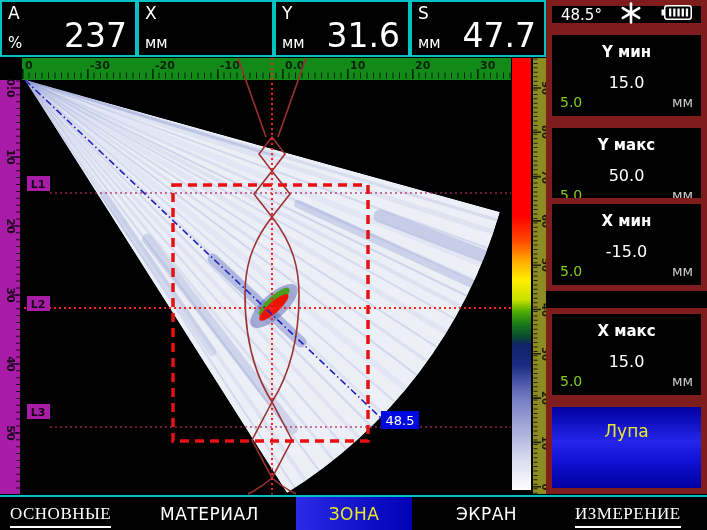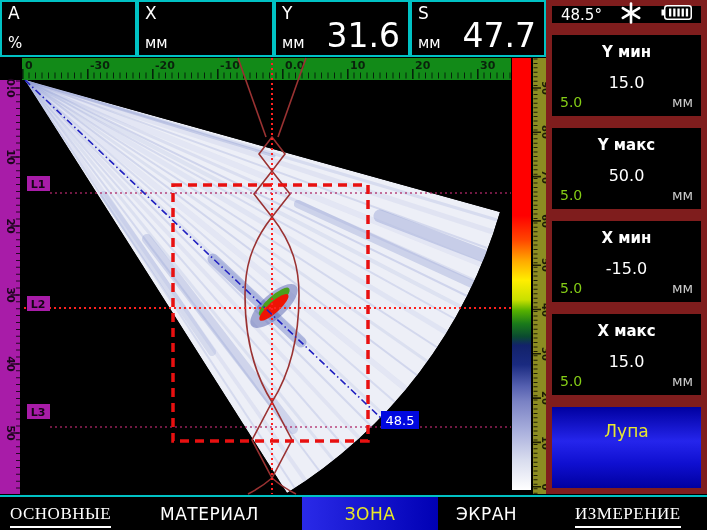--- a/index.html
+++ b/index.html
@@ -28,34 +28,35 @@
   .magcell .mtitle{position:absolute;top:14px;width:100%;text-align:center;
                    font-size:17px;color:#e8e830;}
   .magcell .mval{position:absolute;top:52px;width:100%;
                  font-size:17px;color:#e8e830;margin-top:48px;}
 
   
   .menubar{position:absolute;left:0;top:495px;width:707px;height:35px;background:#000;
            border-top:2px solid #00c2c4;box-sizing:border-box;}
   .menuitem{position:absolute;top:7px;font-size:17px;color:#fff;letter-spacing:.5px;}
   .menuitem.u{border-bottom:2px solid #fff;padding-bottom:2px;font-family:Liberation Serif, serif;}
-  .selblock{position:absolute;left:296px;top:0;width:136px;height:33px;
+  .selblock{position:absolute;left:296px;top:0;width:116px;height:33px;
             background:linear-gradient(90deg,#2a2ae8,#0000b4);
-            display:flex;align-items:center;justify-content:center;margin-left:6px;}
+            display:flex;align-items:center;justify-content:center;}
   .selblock .menuitem-sel{font-size:17px;color:#e8e825;letter-spacing:.5px;}
 
   .scan text{font-family:"DejaVu Sans",sans-serif;}
 </style>
 </head>
 <body>
 
 <div>
   <div class="mcell" style="left:0;width:137px">
     <span class="mlabel">A</span>
     <span class="munit">%</span>
+    <span class="mvalue">237</span>
   </div>
   <div class="mcell" style="left:137px;width:137px">
     <span class="mlabel">X</span>
     <span class="munit">мм</span>
   </div>
   <div class="mcell" style="left:274px;width:136px">
     <span class="mlabel">Y</span>
     <span class="munit">мм</span>
     <span class="mvalue">31.6</span>
   </div>
@@ -97,21 +98,21 @@
   <div class="pvalue">15.0</div>
   <div class="pstep">5.0</div>
   <div class="punit">мм</div>
 </div>
 <div class="pcell" style="top:122px;height:93px">
   <div class="ptitle">Y макс</div>
   <div class="pvalue">50.0</div>
   <div class="pstep">5.0</div>
   <div class="punit">мм</div>
 </div>
-<div class="pcell" style="top:215px;height:93px">
+<div class="pcell" style="top:198px;height:93px">
   <div class="ptitle">X мин</div>
   <div class="pvalue">-15.0</div>
   <div class="pstep">5.0</div>
   <div class="punit">мм</div>
 </div>
 <div class="pcell" style="top:308px;height:93px">
   <div class="ptitle">X макс</div>
   <div class="pvalue">15.0</div>
   <div class="pstep">5.0</div>
   <div class="punit">мм</div>

